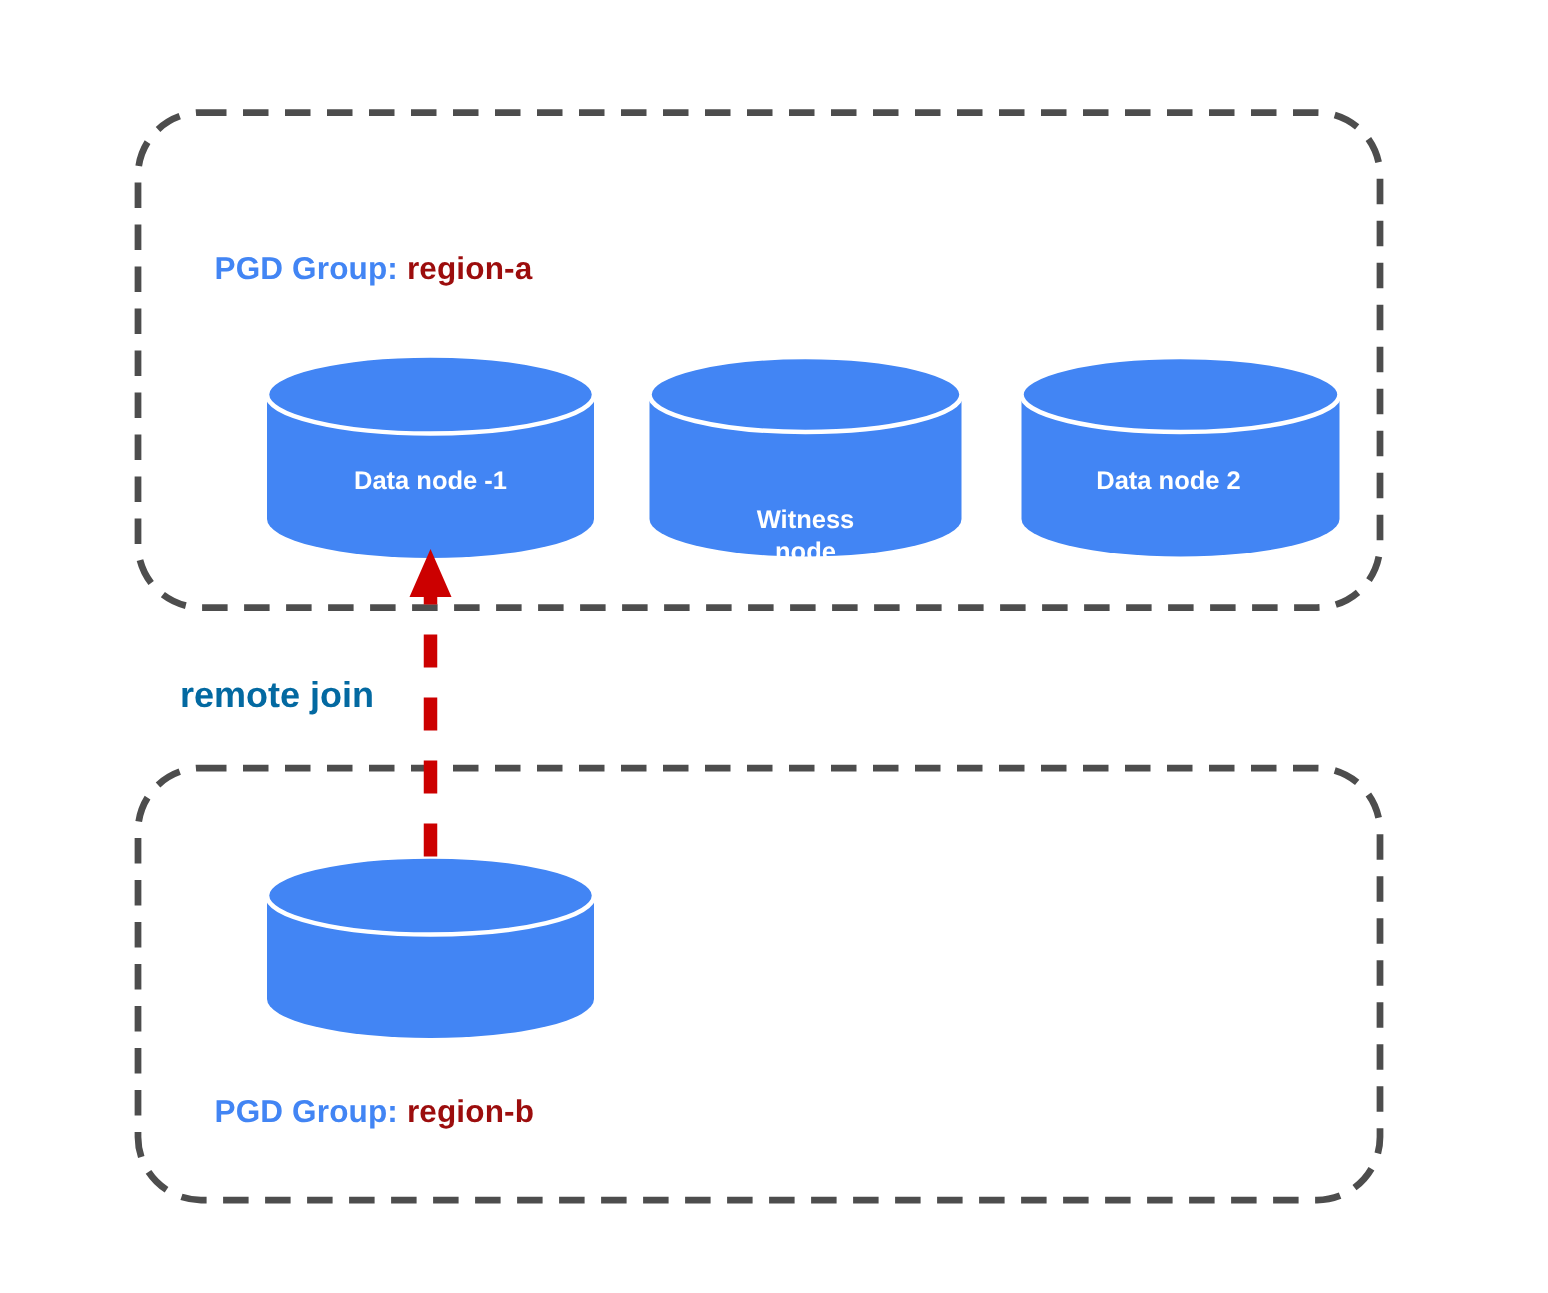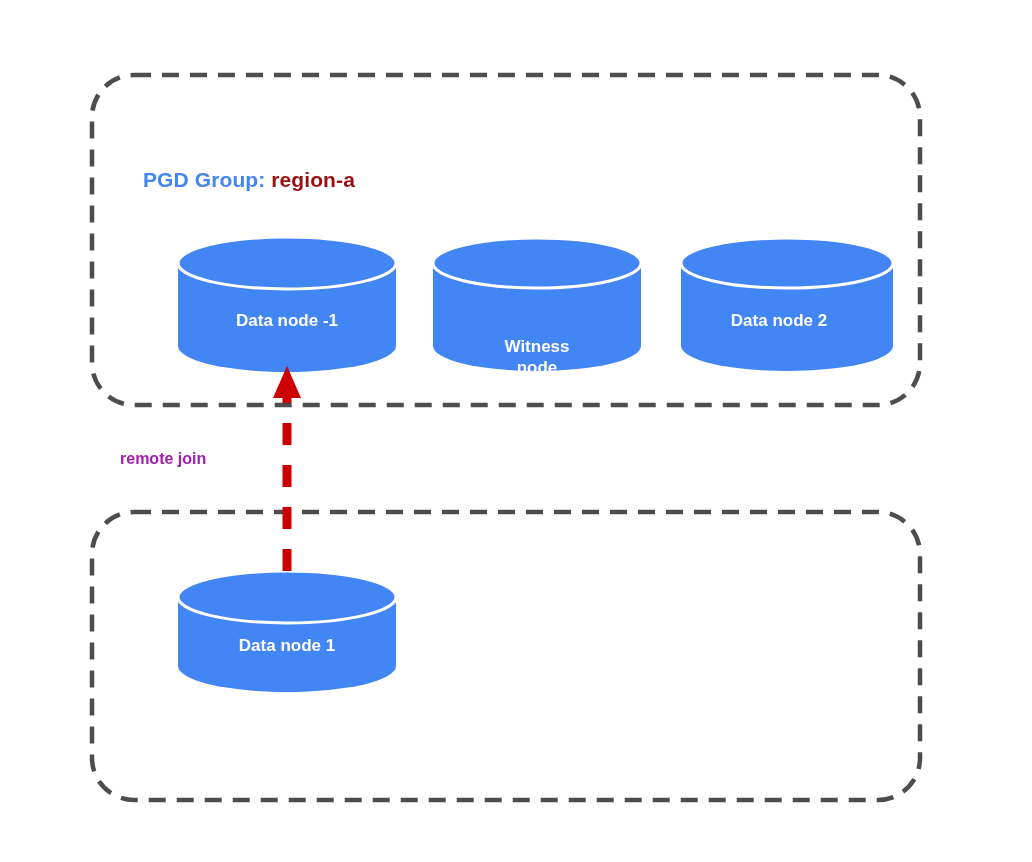--- a/index.html
+++ b/index.html
@@ -43,22 +43,22 @@
     color: #ffffff;
     font-size: 17px;
     font-weight: bold;
     text-align: center;
     line-height: 1.25;
     white-space: pre-line;
     pointer-events: none;
   }
   .edge-label {
     position: absolute;
-    color: #a21caf;
-    font-size: 16px;
+    color: #0369a1;
+    font-size: 24px;
     font-weight: bold;
     white-space: nowrap;
   }
   #label-remote-join { left: 120px; top: 450px; }
 </style>
 </head>
 <body>
 
 <div id="canvas">
 
@@ -96,25 +96,28 @@
       <line x1="287" y1="571" x2="287" y2="396" stroke="#cc0000" stroke-width="9" stroke-dasharray="22 20" stroke-linecap="butt"></line>
       <polygon points="287,366 301,398 273,398" fill="#cc0000"></polygon>
     </g>
   </svg>
 
   <div class="grp-label" id="label-region-a">
     <span class="grp-prefix">PGD Group:</span>
     <span class="grp-region">region-a</span>
   </div>
 
+  <div class="grp-label" id="label-region-b">
+    <span class="grp-prefix">PGD Group:</span>
+    <span class="grp-region">region-b</span>
+  </div>
 
   <div class="node-label" style="left:178px; top:310px; width:218px;">Data node -1</div>
 
   <div class="node-label" style="left:433px; top:296px; width:208px;margin-top:40px;">Witness
 node</div>
 
   <div class="node-label" style="left:681px; top:310px; width:196px;">Data node 2</div>
 
-  <div class="node-label" style="left:178px; top:635px; width:218px;">Data node 1</div>
 
   <div class="edge-label" id="label-remote-join">remote join</div>
 
 </div>
 
 </body></html>

